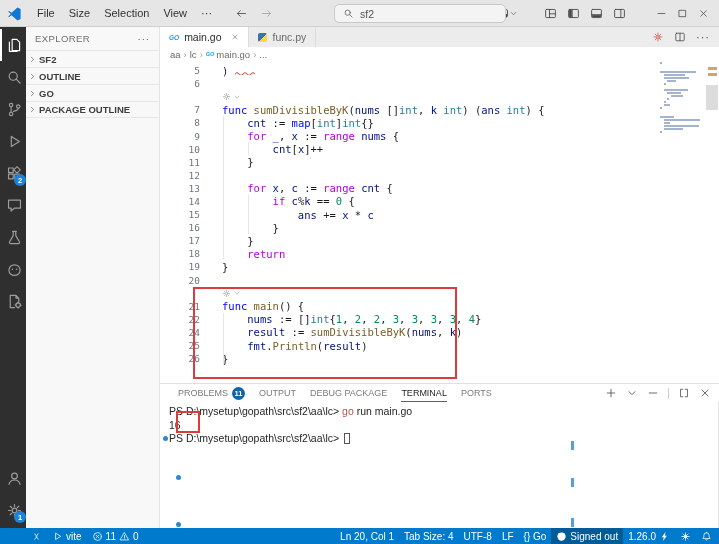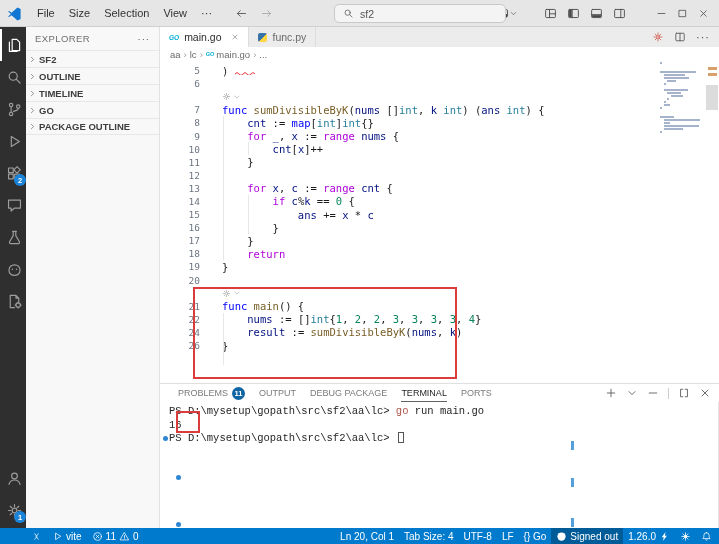--- a/index.html
+++ b/index.html
@@ -85,21 +85,21 @@
 
 .panel{height:145px;border-top:1px solid #e0e0e0;position:relative;background:#fff;display:flex;flex-direction:column}
 .panel-head{height:18px;display:flex;align-items:center;padding:0 8px 0 18px;flex:none}
 .ptab{font-size:9px;color:#7a7a7a;margin-right:14px;display:flex;align-items:center;gap:4px;height:18px}
 .ptab.active{color:#1f1f1f;box-shadow:inset 0 -1px 0 #616161}
 .pbadge{background:#1265a3;color:#fff;border-radius:7px;min-width:13px;height:13px;font-size:7.5px;display:flex;align-items:center;justify-content:center;padding:0 2px;font-weight:bold}
 #pactions{margin-left:auto;display:flex;align-items:center;gap:9px;color:#4e4e4e}
 #pactions svg{width:12px;height:12px}
 .psep{width:1px;height:11px;background:#ccc}
 .panel-body{flex:1;display:flex;min-height:0}
-.term{flex:1;border-right:1px solid #e4e4e4;padding:3px 0 0 9px;font-family:Liberation Mono, monospace;font-size:10.5px;color:#252525}
+.term{flex:1;border-right:1px solid #e4e4e4;padding:3px 0 0 9px;font-family:Liberation Sans, sans-serif;font-size:10.5px;color:#252525}
 .trow{height:13.5px;line-height:13.5px;white-space:pre}
 .tt-pl{color:#252525}.tt-cmd{color:#b0574d}
 .tcur{display:inline-block;width:6px;height:11px;border:1px solid #555;vertical-align:-2px;margin-left:2px}
 .termlist{width:144px;padding-top:3px;font-size:10px;color:#3c3c3c}
 .tl-row{height:15px;display:flex;align-items:center;gap:5px;padding-left:9px}
 .tl-row.active{background:#d0e7f7}
 .tl-row svg{width:12px;height:12px}
 #redbox2{left:16px;top:27px;width:24px;height:22px}
 .tdot{position:absolute;width:5px;height:5px;border-radius:50%;background:#2e86d2;z-index:5}
 #dot1{left:3px;top:52px}#dot2{left:16px;top:91px}#dot3{left:16px;top:138px}
@@ -326,28 +326,20 @@
           </span>
           <span>SF2</span>
         </div>
         <div class="sb-row">
           <span class="chev8 ic">
             <svg viewBox="0 0 16 16" fill="none" stroke="currentColor" stroke-width="1.1" stroke-linecap="round" stroke-linejoin="round">
               <path d="M6 4l4 4-4 4"></path>
             </svg>
           </span>
           <span>OUTLINE</span>
-        </div>
-        <div class="sb-row">
-          <span class="chev8 ic">
-            <svg viewBox="0 0 16 16" fill="none" stroke="currentColor" stroke-width="1.1" stroke-linecap="round" stroke-linejoin="round">
-              <path d="M6 4l4 4-4 4"></path>
-            </svg>
-          </span>
-          <span>TIMELINE</span>
         </div>
         <div class="sb-row">
           <span class="chev8 ic">
             <svg viewBox="0 0 16 16" fill="none" stroke="currentColor" stroke-width="1.1" stroke-linecap="round" stroke-linejoin="round">
               <path d="M6 4l4 4-4 4"></path>
             </svg>
           </span>
           <span>GO</span>
         </div>
         <div class="sb-row">
@@ -432,20 +424,21 @@
           <div class="crow"><span class="gut">20</span><span class="ct"></span></div>
           <div class="crow lens-row"><span class="gut"></span><span class="ct"><span class="lens-ic ic"><svg viewBox="0 0 16 16" fill="none" stroke="currentColor" stroke-width="1.1" stroke-linecap="round" stroke-linejoin="round">
                   <circle cx="8" cy="8" r="2.2"></circle>
                   <path d="M8 2.4v2M8 11.6v2M2.4 8h2M11.6 8h2M4 4l1.4 1.4M10.6 10.6 12 12M12 4l-1.4 1.4M5.4 10.6 4 12"></path>
                 </svg></span><span class="lens-chev ic"><svg viewBox="0 0 16 16" fill="none" stroke="currentColor" stroke-width="1.1" stroke-linecap="round" stroke-linejoin="round">
                   <path d="M4 6.2 8 10.2 12 6.2"></path>
                 </svg></span></span></div>
           <div class="crow"><span class="gut">21</span><span class="ct"><span class="tk-kw1">func </span><span class="tk-fn">main</span><span class="tk-pl">() {</span></span></div>
           <div class="crow"><span class="gut">22</span><span class="ct"><span class="tk-pl">    </span><span class="tk-vr">nums</span><span class="tk-pl"> := []</span><span class="tk-ty">int</span><span class="tk-pl">{</span><span class="tk-nm">1</span><span class="tk-pl">, </span><span class="tk-nm">2</span><span class="tk-pl">, </span><span class="tk-nm">2</span><span class="tk-pl">, </span><span class="tk-nm">3</span><span class="tk-pl">, </span><span class="tk-nm">3</span><span class="tk-pl">, </span><span class="tk-nm">3</span><span class="tk-pl">, </span><span class="tk-nm">3</span><span class="tk-pl">, </span><span class="tk-nm">4</span><span class="tk-pl">}</span></span></div>
           <div class="crow"><span class="gut">24</span><span class="ct"><span class="tk-pl">    </span><span class="tk-vr">result</span><span class="tk-pl"> := </span><span class="tk-fn">sumDivisibleByK</span><span class="tk-pl">(</span><span class="tk-vr">nums</span><span class="tk-pl">, </span><span class="tk-vr">k</span><span class="tk-pl">)</span></span></div>
+          <div class="crow"><span class="gut">25</span><span class="ct"><span class="tk-pl">    </span><span class="tk-vr">fmt</span><span class="tk-pl">.</span><span class="tk-fn">Println</span><span class="tk-pl">(</span><span class="tk-vr">result</span><span class="tk-pl">)</span></span></div>
           <div class="crow"><span class="gut">26</span><span class="ct"><span class="tk-pl">}</span></span></div>
         </div>
       <div class="iguide" id="g1"></div>
       <div class="iguide" id="g2"></div>
       <div class="iguide" id="g3"></div>
       <div class="iguide" id="g4"></div>
       <span class="squiggle">
         <svg width="22" height="4" viewBox="0 0 22 4">
             <path d="M0 3q2-3 4 0t4 0 4 0 4 0 4 0" stroke="#e4393c" fill="none" stroke-width="1"></path>
           </svg>

